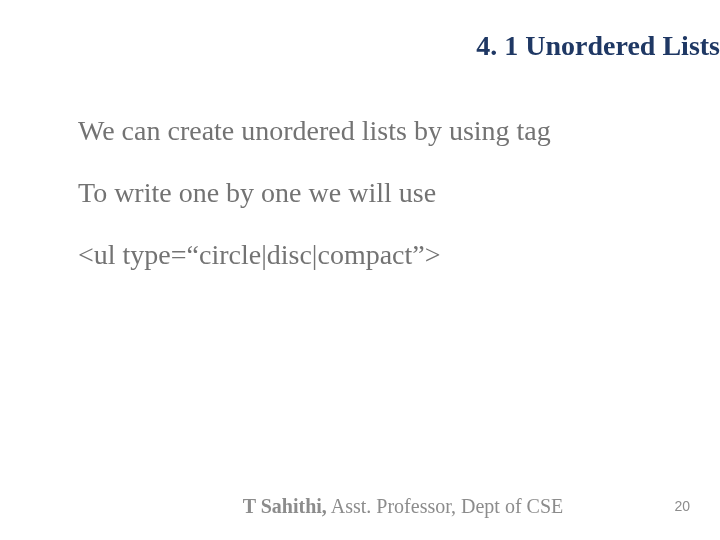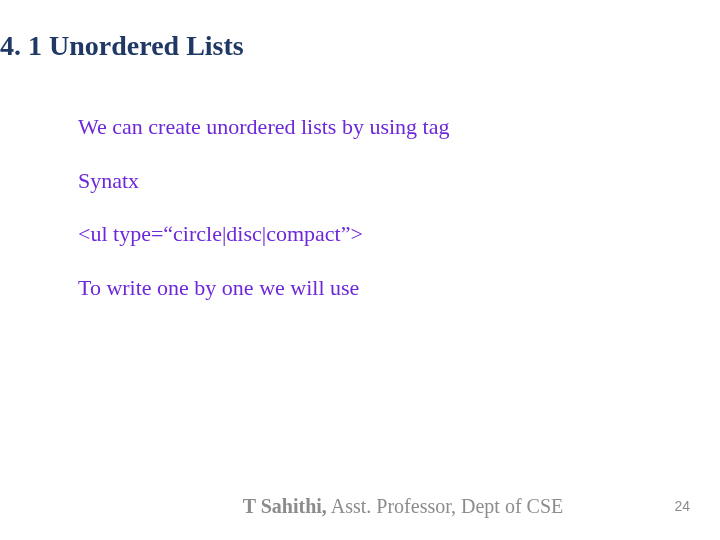--- a/index.html
+++ b/index.html
@@ -16,33 +16,33 @@
     position: relative;
     width: 720px;
     height: 540px;
     box-sizing: border-box;
   }
   .title {
     position: absolute;
     top: 30px;
     left: 0;
     width: 100%;
-    text-align: left;
+    text-align: right;
     font-size: 28px;
     font-weight: bold;
     color: #1f3864;
   }
   .body {
     position: absolute;
     top: 112px;
     left: 78px;
     right: 78px;
-    font-size: 22px;
+    font-size: 28px;
     line-height: 1.35;
-    color: #6d28d9;
+    color: #737373;
   }
   .body p {
     margin: 0 0 24px 0;
   }
   .footer-credit {
     position: absolute;
     bottom: 22px;
     left: 0;
     width: 100%;
     text-align: center;
@@ -65,24 +65,23 @@
 </style>
 </head>
 <body>
 
 <div class="slide">
 
   <div class="title">4. 1 Unordered Lists</div>
 
   <div class="body">
     <p>We can  create unordered lists by using tag</p>
-    <p>Synatx</p>
+    <p>To write one by one we will use</p>
     <p>&lt;ul type=“circle|disc|compact”&gt;</p>
-    <p>To write one by one we will use</p>
   </div>
 
   <div class="footer-credit">
     <span class="name">T Sahithi,</span><span> Asst. Professor, Dept of CSE</span>
   </div>
 
-  <div class="page-number">24</div>
+  <div class="page-number">20</div>
 
 </div>
 
 </body></html>

